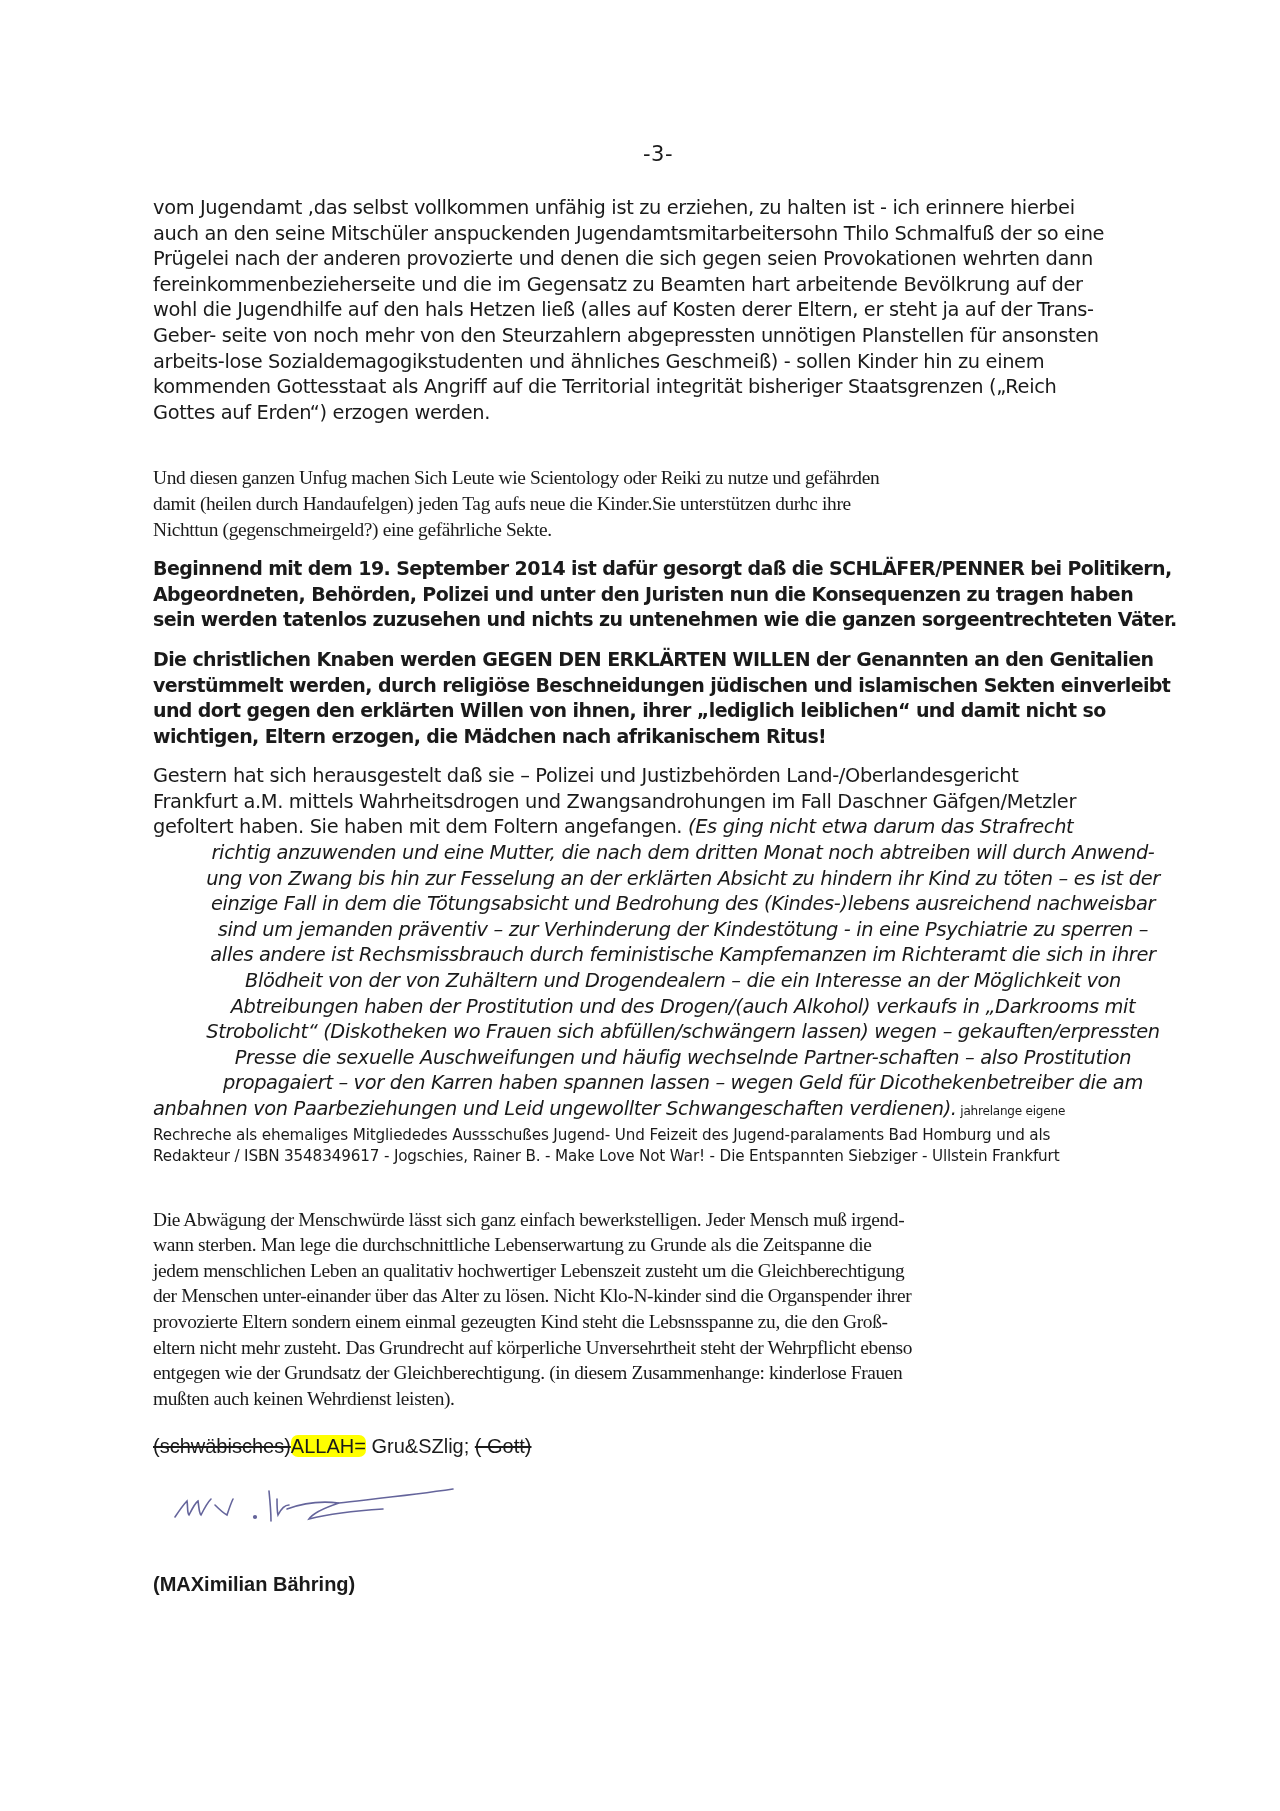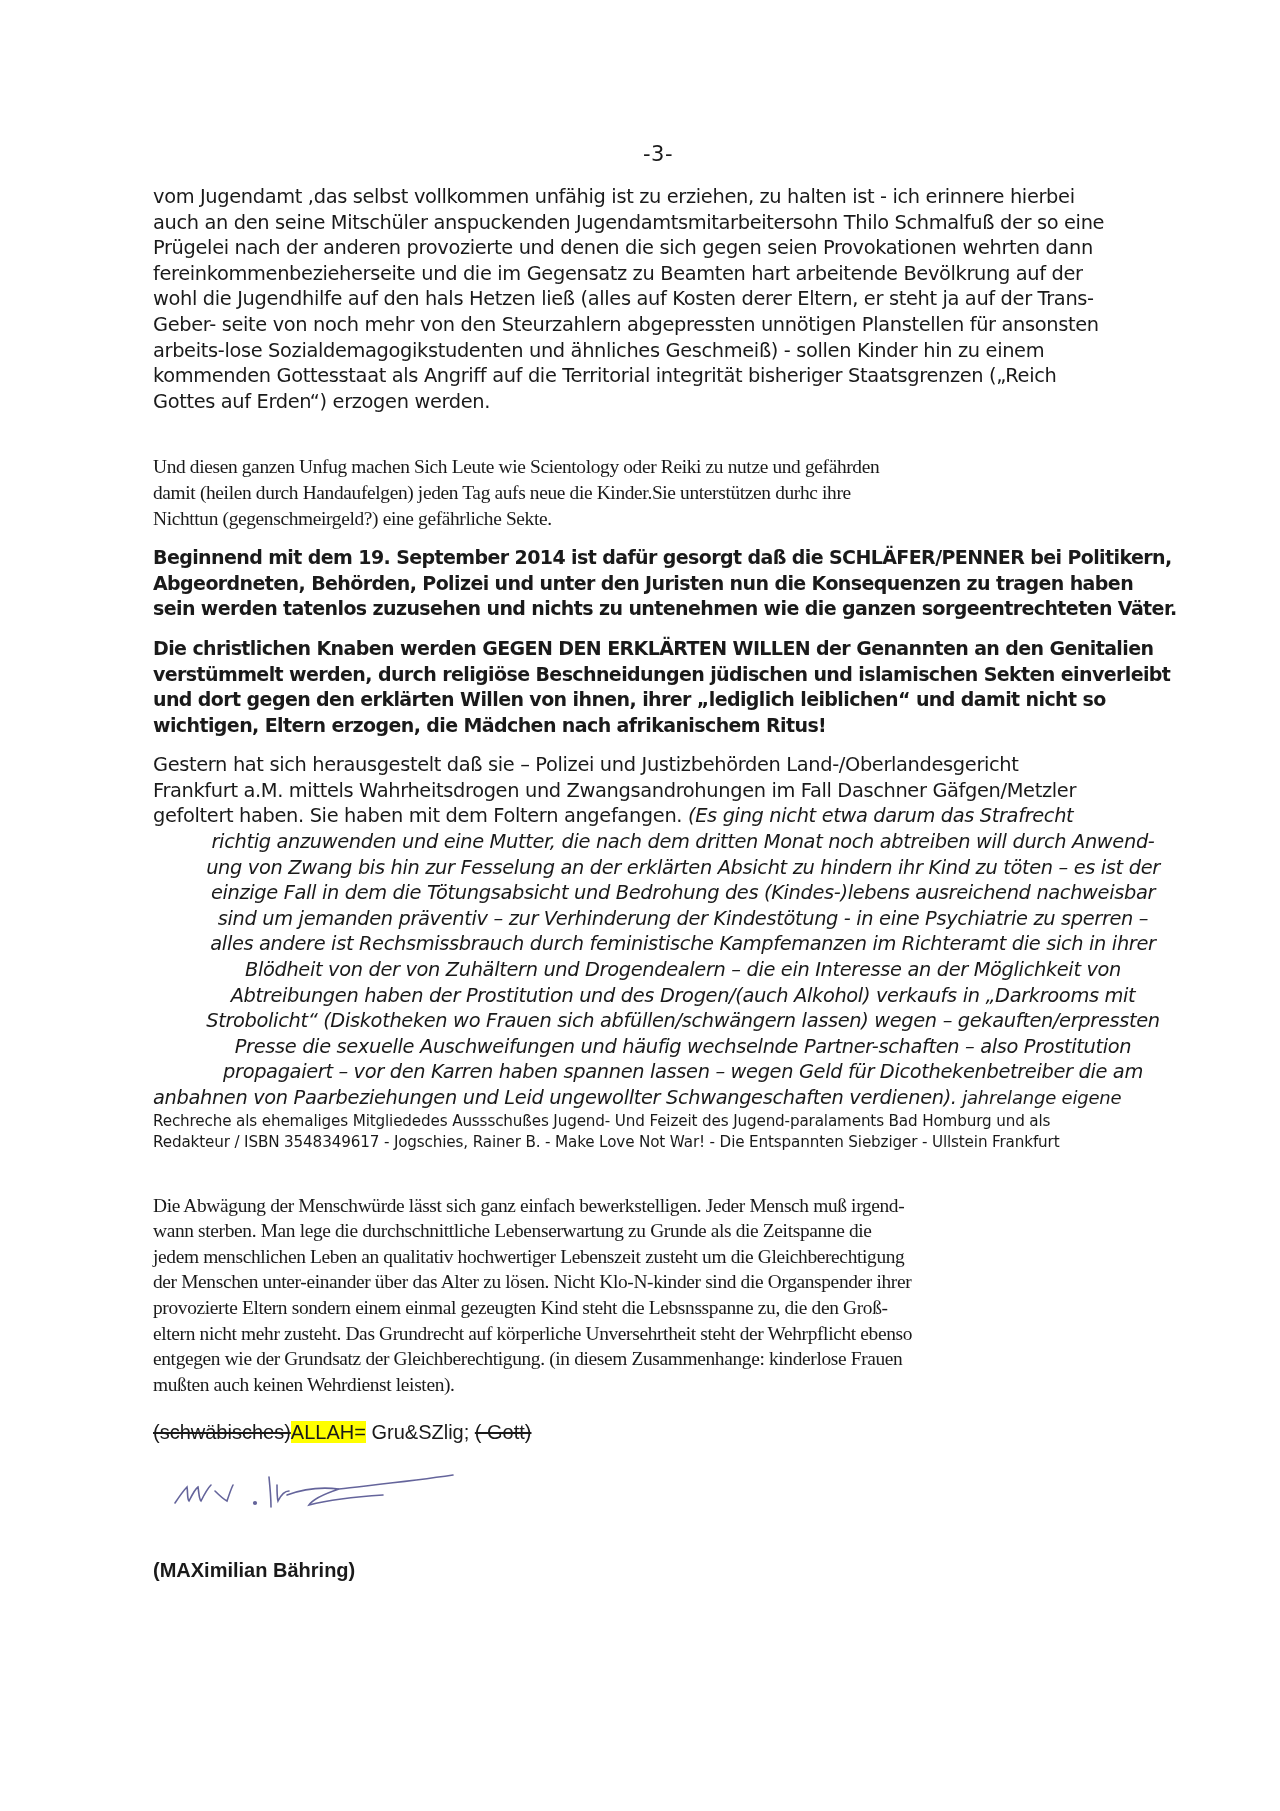--- a/index.html
+++ b/index.html
@@ -1,34 +1,34 @@
 <!DOCTYPE html>
 <html><head>
   <meta charset="utf-8">
   <style>
     html, body { margin: 0; padding: 0; background: #ffffff; }
     body { width: 1280px; height: 1811px; position: relative; overflow: hidden;
            font-family: "DejaVu Sans", "Liberation Sans", sans-serif; color: #1a1a1a; }
     .page-number { position: absolute; top: 142px; left: 0; width: 1316px; text-align: center;
                    font-size: 21px; letter-spacing: 0.5px; }
-    .content { position: absolute; left: 153px; top: 184px; width: 1060px; }
+    .content { position: absolute; left: 153px; top: 195px; width: 1060px; }
     .para { margin: 0; }
     .line { display: block; white-space: nowrap; font-size: 19.4px; line-height: 25.6px;
             letter-spacing: -0.35px; }
     .p-gap-lg { margin-top: 40px; font-family: Liberation Serif, serif; }
     .p-gap-md { margin-top: 14px; }
     .bold .line { font-weight: bold; letter-spacing: -0.6px; font-size: 19px; }
     .it { font-style: italic; text-align: center; }
-    .small { font-size: 18px; letter-spacing: -0.2px; font-style: italic; }
+    .small { font-size: 12px; letter-spacing: -0.2px; }
     .small-line { display: block; white-space: nowrap; font-size: 15.2px; line-height: 21px;
                   letter-spacing: -0.15px; }
     .closing { margin-top: 20px; font-size: 20px; line-height: 30px; white-space: nowrap;
                font-family: "Liberation Sans", sans-serif; }
     .strike { text-decoration: line-through; }
-    .hl { background: #ffff00; }
+    .hl { background: #ffff00; border-radius: 7px; }
     .signature { margin-top: 14px; width: 320px; height: 60px; }
     .signer { margin-top: 38px; font-size: 20px; font-family: "Liberation Sans", sans-serif; font-weight: bold; }
   </style>
 </head>
 <body>
 
 <div class="page-number">-3-</div>
 
 <div class="content">
 

